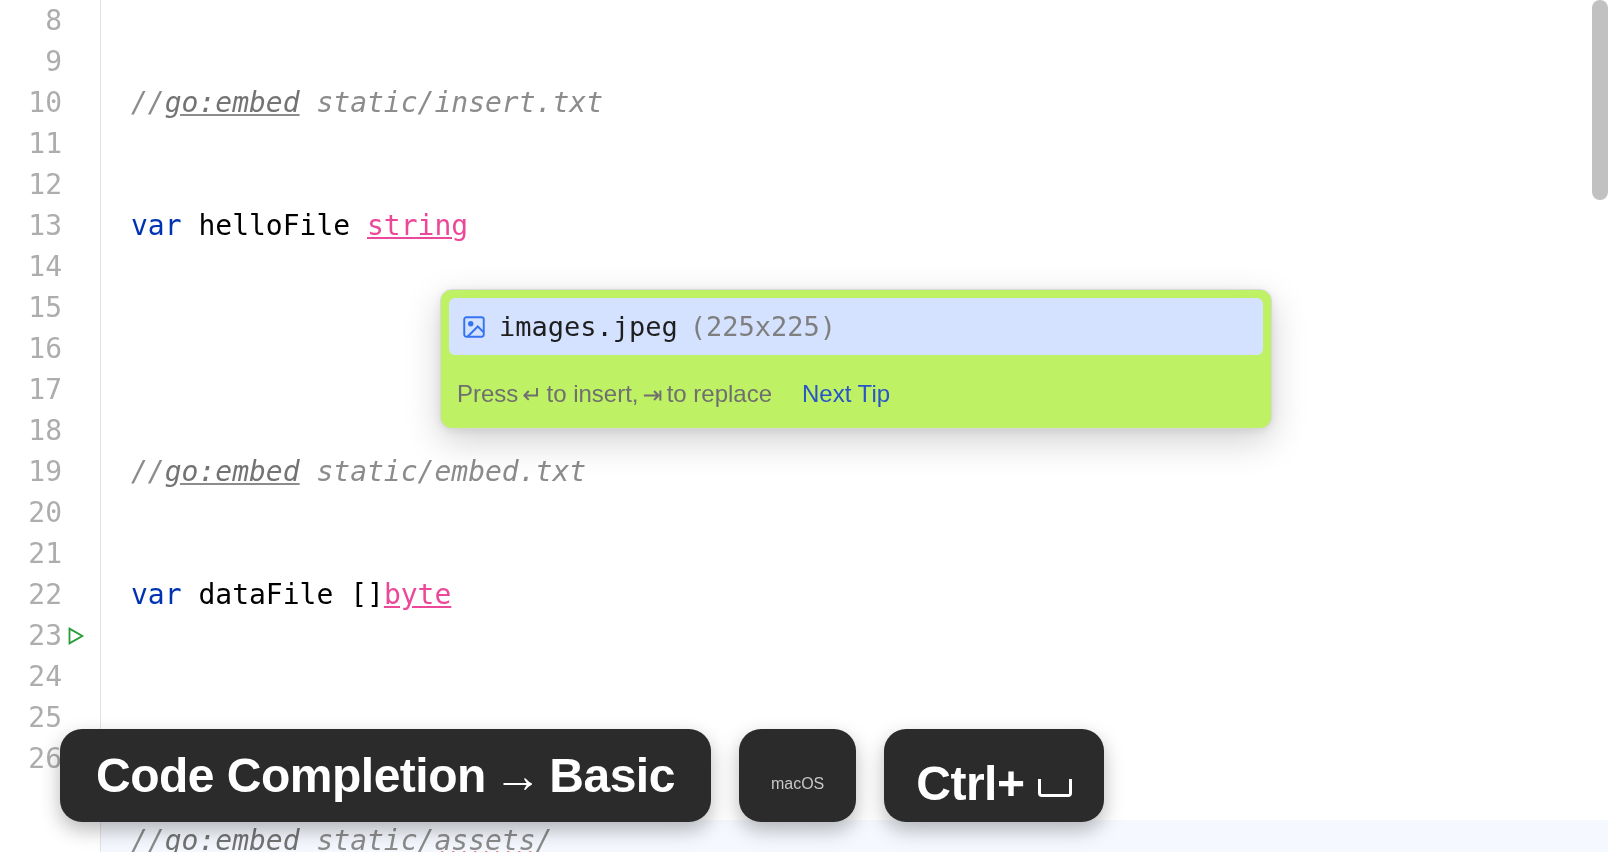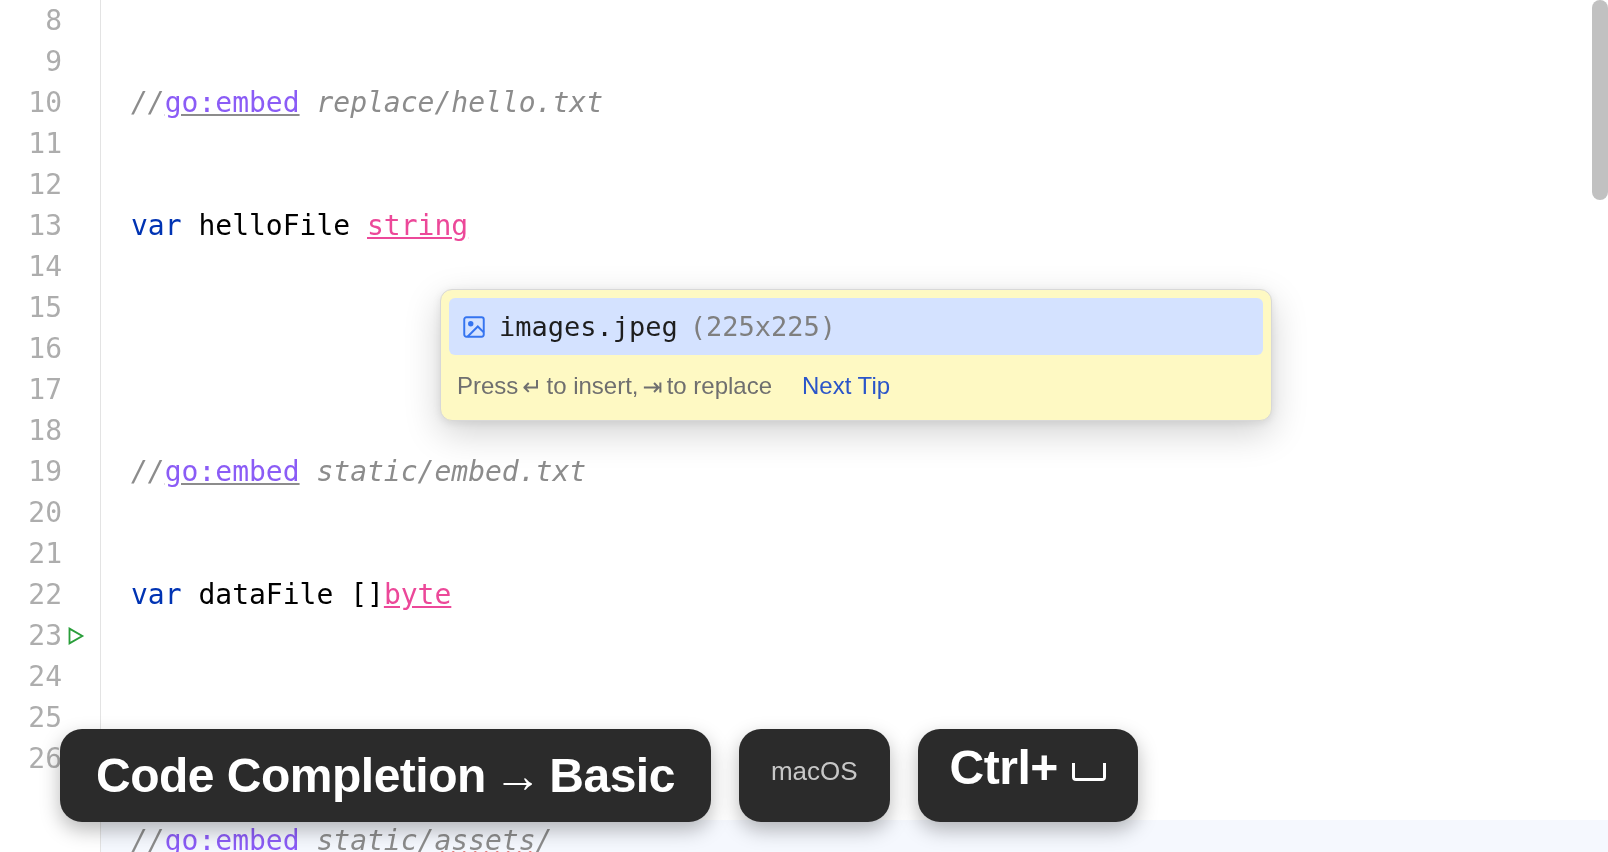--- a/index.html
+++ b/index.html
@@ -36,40 +36,40 @@
     flex: 1;
     background: #fff;
     position: relative;
     white-space: pre;
     overflow: hidden;
   }
   .code-area .line { height: 41px; display: flex; align-items: center; padding-left: 30px; position: relative; }
   .line.current { background: #f5f8fe; }
   .tok-keyword { color: #0033b3; }
   .tok-comment { color: #8c8c8c; font-style: italic; }
-  .tok-directive { color: #8b5cf6; text-decoration: underline; text-decoration-color: #8c8c8c; }
+  .tok-directive { color: #737373; font-style: italic; text-decoration: underline; text-decoration-color: #8c8c8c; }
   .tok-ident { color: #000; }
   .tok-type { color: #ec4899; text-decoration: underline; }
   .squiggle {
     text-decoration-line: underline;
     text-decoration-style: wavy;
     text-decoration-color: #d93025;
     text-decoration-thickness: 2px;
   }
   .divider-gutter {
     width: 1px;
     background: #e3e3e3;
     flex-shrink: 0;
   }
   .completion-popup {
     position: absolute;
     left: 440px;
     top: 289px;
     width: 832px;
-    background: #fef9c3;
+    background: #bef264;
     border: 1px solid #d8d8d8;
     border-radius: 12px;
     box-shadow: 0 12px 36px rgba(0,0,0,0.18), 0 2px 8px rgba(0,0,0,0.08);
     font-family: -apple-system, Helvetica, Arial, sans-serif;
     overflow: hidden;
     z-index: 10;
   }
   .completion-item {
     margin: 8px 8px 0 8px;
     padding: 8px 12px;
@@ -81,21 +81,21 @@
     font-family: 'Menlo', 'Consolas', monospace;
     font-size: 27px;
     cursor: pointer;
   }
   .completion-item .ci-icon svg { width: 26px; height: 26px; display:block; }
   .completion-item .ci-name { color: #1e1e1e; }
   .completion-item .ci-meta { color: #7f7f7f; text-align: center; }
   .completion-footer {
     display: flex;
     align-items: flex-start;
-    padding: 10px 16px 14px 16px;
+    padding: 18px 16px 14px 16px;
     font-size: 24px;
     color: #6f6f6f;
     gap: 4px;
   }
   .completion-footer .kbd { font-family: inherit; position: relative; top:1px; }
   .completion-footer .next-tip { color: #2a55c9; margin-left: 26px; cursor: pointer; }
   .shortcut-bar {
     position: absolute;
     left: 60px;
     bottom: 30px;
@@ -103,27 +103,27 @@
     gap: 28px;
     z-index: 20;
   }
   .pill {
     background: #2b2b2b;
     color: #fff;
     border-radius: 22px;
     padding: 18px 32px;
     display: flex;
     flex-direction: column;
-    justify-content: flex-start;
+    justify-content: flex-end;
     font-family: -apple-system, Helvetica, Arial, sans-serif;
     box-shadow: 0 8px 20px rgba(0,0,0,0.28);
   }
   .pill.big { padding: 26px 36px; }
   .pill .title { font-size: 48px; font-weight: 600; letter-spacing: -0.5px; white-space: nowrap; display:flex; align-items:center; gap:8px; }
-  .pill .sub { font-size: 26px; color: #c7c7c7; margin-top: 4px; }
+  .pill .sub { font-size: 16px; color: #c7c7c7; margin-top: 4px; }
   .arrow-r { display:inline-block; }
   .caret-sym { font-weight: 700; }
   .space-glyph {
     display:inline-block; width:34px; height:18px; border:3px solid #fff; border-top:none; border-radius: 0 0 4px 4px; position: relative; top: 4px; margin-left:6px;
   }
   .scrollbar {
     position:absolute; right:0; top:0; width:16px; height:200px; background:#c1c1c1; border-radius:8px;
   }
 </style>
 </head>
@@ -153,21 +153,21 @@
             <polygon points="6,4 20,12 6,20" fill="none"></polygon>
           </svg>
       </span>
     </div>
     <div class="ln">24</div>
     <div class="ln">25</div>
     <div class="ln">26</div>
   </div>
   <div class="divider-gutter"></div>
   <div class="code-area">
-    <div class="line"><span class="tok-comment">//</span><span class="tok-directive">go:embed</span><span class="tok-comment"> replace/hello.txt</span></div>
+    <div class="line"><span class="tok-comment">//</span><span class="tok-directive">go:embed</span><span class="tok-comment"> static/insert.txt</span></div>
     <div class="line"><span class="tok-keyword">var</span><span> </span><span class="tok-ident">helloFile</span><span> </span><span class="tok-type">string</span></div>
     <div class="line"></div>
     <div class="line"><span class="tok-comment">//</span><span class="tok-directive">go:embed</span><span class="tok-comment"> static/embed.txt</span></div>
     <div class="line"><span class="tok-keyword">var</span><span> </span><span class="tok-ident">dataFile</span><span> </span><span class="tok-ident">[]</span><span class="tok-type">byte</span></div>
     <div class="line"></div>
     <div class="line current"><span class="tok-comment">//</span><span class="tok-directive">go:embed</span><span class="tok-comment"> static/</span><span class="tok-comment squiggle">assets</span><span class="tok-comment">/</span></div>
     
     
     
     

